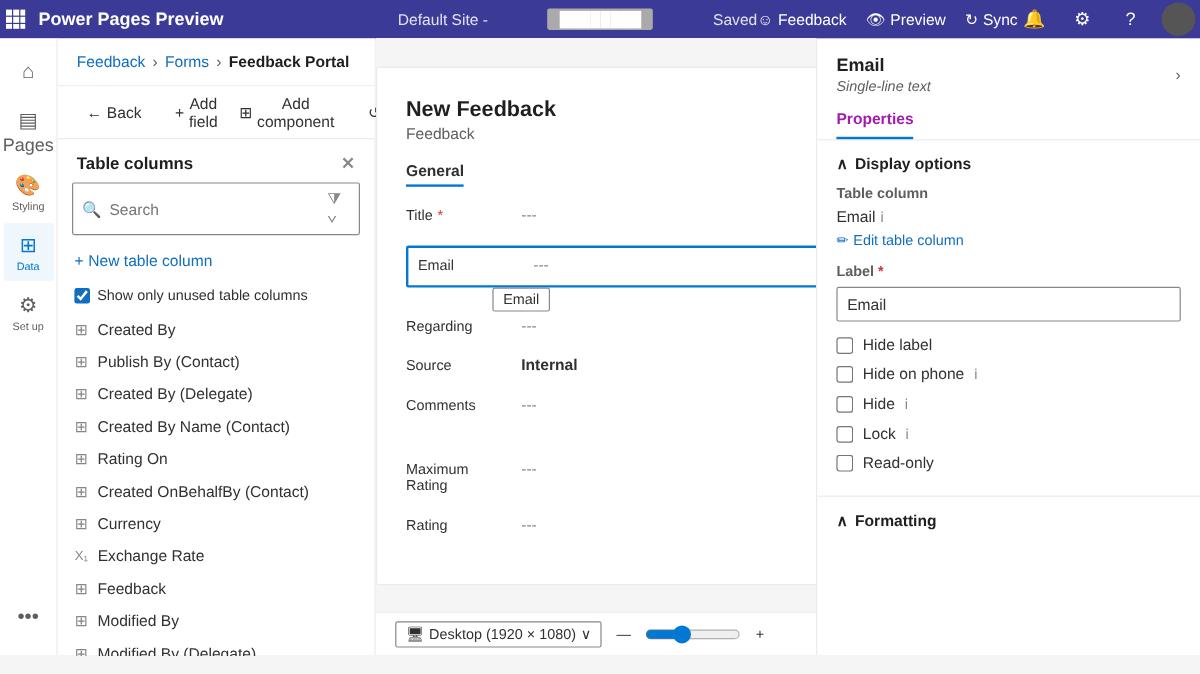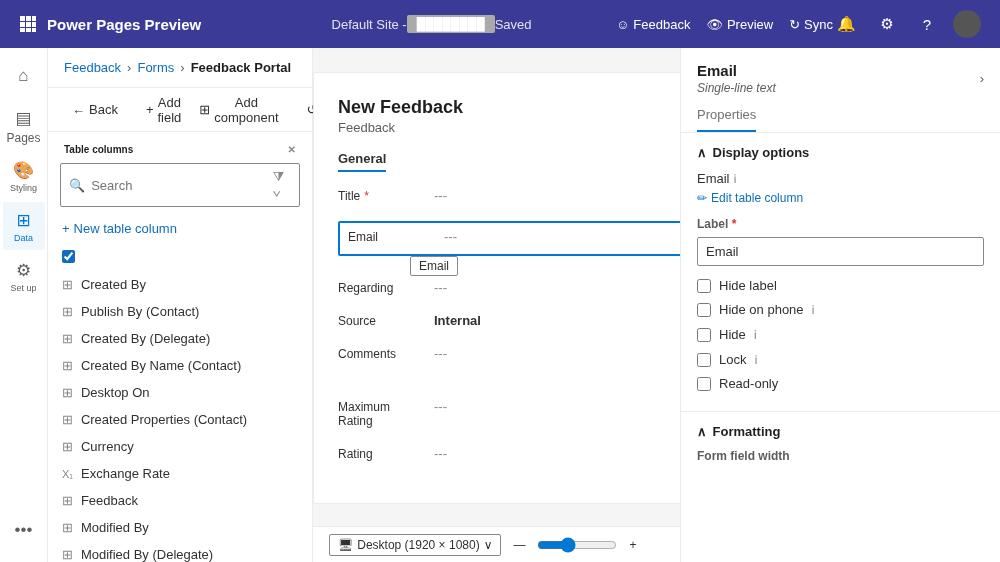--- a/index.html
+++ b/index.html
@@ -1,29 +1,29 @@
 <!DOCTYPE html>
 <html><head>
   <meta charset="utf-8">
   <style>
     * { box-sizing: border-box; margin: 0; padding: 0; font-family: 'Segoe UI', sans-serif; }
     body { width: 1000px; height: 562px; overflow: hidden; background: #f5f5f5; font-size: 13px; }
 
     
     .topbar {
-      height: 48px;
+      height: 32px;
       background: #3b3a96;
       display: flex;
       align-items: center;
-      padding: 0 19px;
+      padding: 0 4px;
       color: white;
     }
     .topbar-grid-icon { margin-right: 10px; cursor: pointer; display: flex; align-items: center; }
     .topbar-title { font-size: 15px; font-weight: 600; color: white; flex: 1; }
-    .topbar-center { flex: 1; display: flex; align-items: center; justify-content: flex-start; font-size: 13px; color: rgba(255,255,255,0.85); gap: 0; }
+    .topbar-center { flex: 1; display: flex; align-items: center; justify-content: space-between; font-size: 13px; color: rgba(255,255,255,0.85); gap: 0; }
     .topbar-actions { display: flex; align-items: center; gap: 16px; }
     .topbar-action { display: flex; align-items: center; gap: 4px; font-size: 13px; color: white; cursor: pointer; }
     .topbar-icons { display: flex; align-items: center; gap: 12px; }
     .topbar-icon-btn { width: 28px; height: 28px; display: flex; align-items: center; justify-content: center; border-radius: 50%; color: white; cursor: pointer; font-size: 15px; }
 
     
     .secondbar {
       height: 40px;
       background: white;
       border-bottom: 1px solid #edebe9;
@@ -69,21 +69,21 @@
     .table-cols-panel {
       width: 265px;
       background: white;
       border-right: 1px solid #edebe9;
       display: flex;
       flex-direction: column;
     }
     .panel-header {
       display: flex; align-items: flex-end; justify-content: space-between;
       padding: 12px 16px 8px;
-      font-size: 10px; font-weight: 600; color: #201f1e;
+      font-size: 14px; font-weight: 600; color: #201f1e;
     }
     .search-box {
       display: flex; align-items: center; gap: 6px;
       margin: 0 12px 8px;
       border: 1px solid #8a8886;
       border-radius: 2px;
       padding: 5px 8px;
       background: white;
     }
     .search-box input {
@@ -180,21 +180,21 @@
     .right-panel-subtitle { font-size: 12px; color: #605e5c; padding: 0 16px 8px; font-style: italic; }
     .right-panel-tabs {
       display: flex; border-bottom: 1px solid #edebe9;
       padding: 0 16px;
     }
     .right-tab {
       padding: 8px 0; margin-right: 16px;
       font-size: 13px; color: #605e5c; cursor: pointer;
       border-bottom: 2px solid transparent;
     }
-    .right-tab.active { color: #737373; font-weight: 400; border-bottom-color: #0078d4; }
+    .right-tab.active { color: #a21caf; font-weight: 700; border-bottom-color: #0078d4; }
     .right-section { padding: 12px 16px; }
     .right-section-header {
       display: flex; align-items: center; gap: 6px;
       font-size: 13px; font-weight: 600; color: #201f1e;
       margin-bottom: 10px; cursor: pointer;
     }
     .right-field-group { margin-bottom: 12px; }
     .right-field-label { font-size: 12px; color: #605e5c; margin-bottom: 4px; font-weight: 600; }
     .right-field-value { font-size: 13px; color: #323130; display: flex; align-items: center; gap: 4px; }
     .edit-link { color: #106ebe; text-decoration: none; font-size: 12px; cursor: pointer; display: flex; align-items: center; gap: 4px; margin-top: 4px; }
@@ -284,21 +284,21 @@
 </div>
 
 <div class="app-body">
 
   <div class="left-nav">
     <div class="nav-item">
       <span class="nav-icon-sym">⌂</span>
     </div>
     <div class="nav-item">
       <span class="nav-icon-sym">▤</span>
-      <span style="font-size:12px;">Pages</span>
+      <span style="font-size:15px;">Pages</span>
     </div>
     <div class="nav-item">
       <span class="nav-icon-sym">🎨</span>
       <span style="font-size:9px;">Styling</span>
     </div>
     <div class="nav-item active">
       <span class="nav-icon-sym">⊞</span>
       <span style="font-size:9px;">Data</span>
     </div>
     <div class="nav-item">
@@ -369,20 +369,21 @@
 
       <div class="filter-row">
         <div class="add-col-btn">
           <span>+</span>
           <span>New table column</span>
         </div>
       </div>
 
       <div class="checkbox-row">
         <input type="checkbox" checked="" style="">
+        <span>Show only unused table columns</span>
       </div>
 
       <div class="col-list">
         <div class="col-item">
           <span class="col-icon">⊞</span>
           <span>Created By</span>
         </div>
         <div class="col-item">
           <span class="col-icon">⊞</span>
           <span>Publish By (Contact)</span>
@@ -390,25 +391,25 @@
         <div class="col-item">
           <span class="col-icon">⊞</span>
           <span>Created By (Delegate)</span>
         </div>
         <div class="col-item">
           <span class="col-icon">⊞</span>
           <span>Created By Name (Contact)</span>
         </div>
         <div class="col-item">
           <span class="col-icon">⊞</span>
-          <span>Desktop On</span>
-        </div>
-        <div class="col-item">
-          <span class="col-icon">⊞</span>
-          <span>Created Properties (Contact)</span>
+          <span>Rating On</span>
+        </div>
+        <div class="col-item">
+          <span class="col-icon">⊞</span>
+          <span>Created OnBehalfBy (Contact)</span>
         </div>
         <div class="col-item">
           <span class="col-icon">⊞</span>
           <span>Currency</span>
         </div>
         <div class="col-item">
           <span class="col-icon" style="font-size:11px;">X₁</span>
           <span>Exchange Rate</span>
 
         </div>
@@ -510,20 +511,21 @@
         <div class="right-tab active">Properties</div>
       </div>
 
       <div class="right-section">
         <div class="right-section-header">
           <span>∧</span>
           <span>Display options</span>
         </div>
 
         <div class="right-field-group">
+          <div class="right-field-label">Table column</div>
           <div class="right-field-value">
             <span>Email</span>
             <span style="color:#8a8886;font-size:12px;">ℹ</span>
           </div>
           <div class="edit-link">
             <span>✏</span>
             <span>Edit table column</span>
           </div>
         </div>
 
@@ -558,18 +560,17 @@
           <input type="checkbox" style="">
           <span>Read-only</span>
         </div>
       </div>
 
       <div class="formatting-section">
         <div class="formatting-header">
           <span>∧</span>
           <span>Formatting</span>
         </div>
-        <div style="margin-top:10px;font-size:12px;color:#605e5c;font-weight:600;">Form field width</div>
       </div>
     </div>
 
   </div>
 </div>
 
 </body></html>

